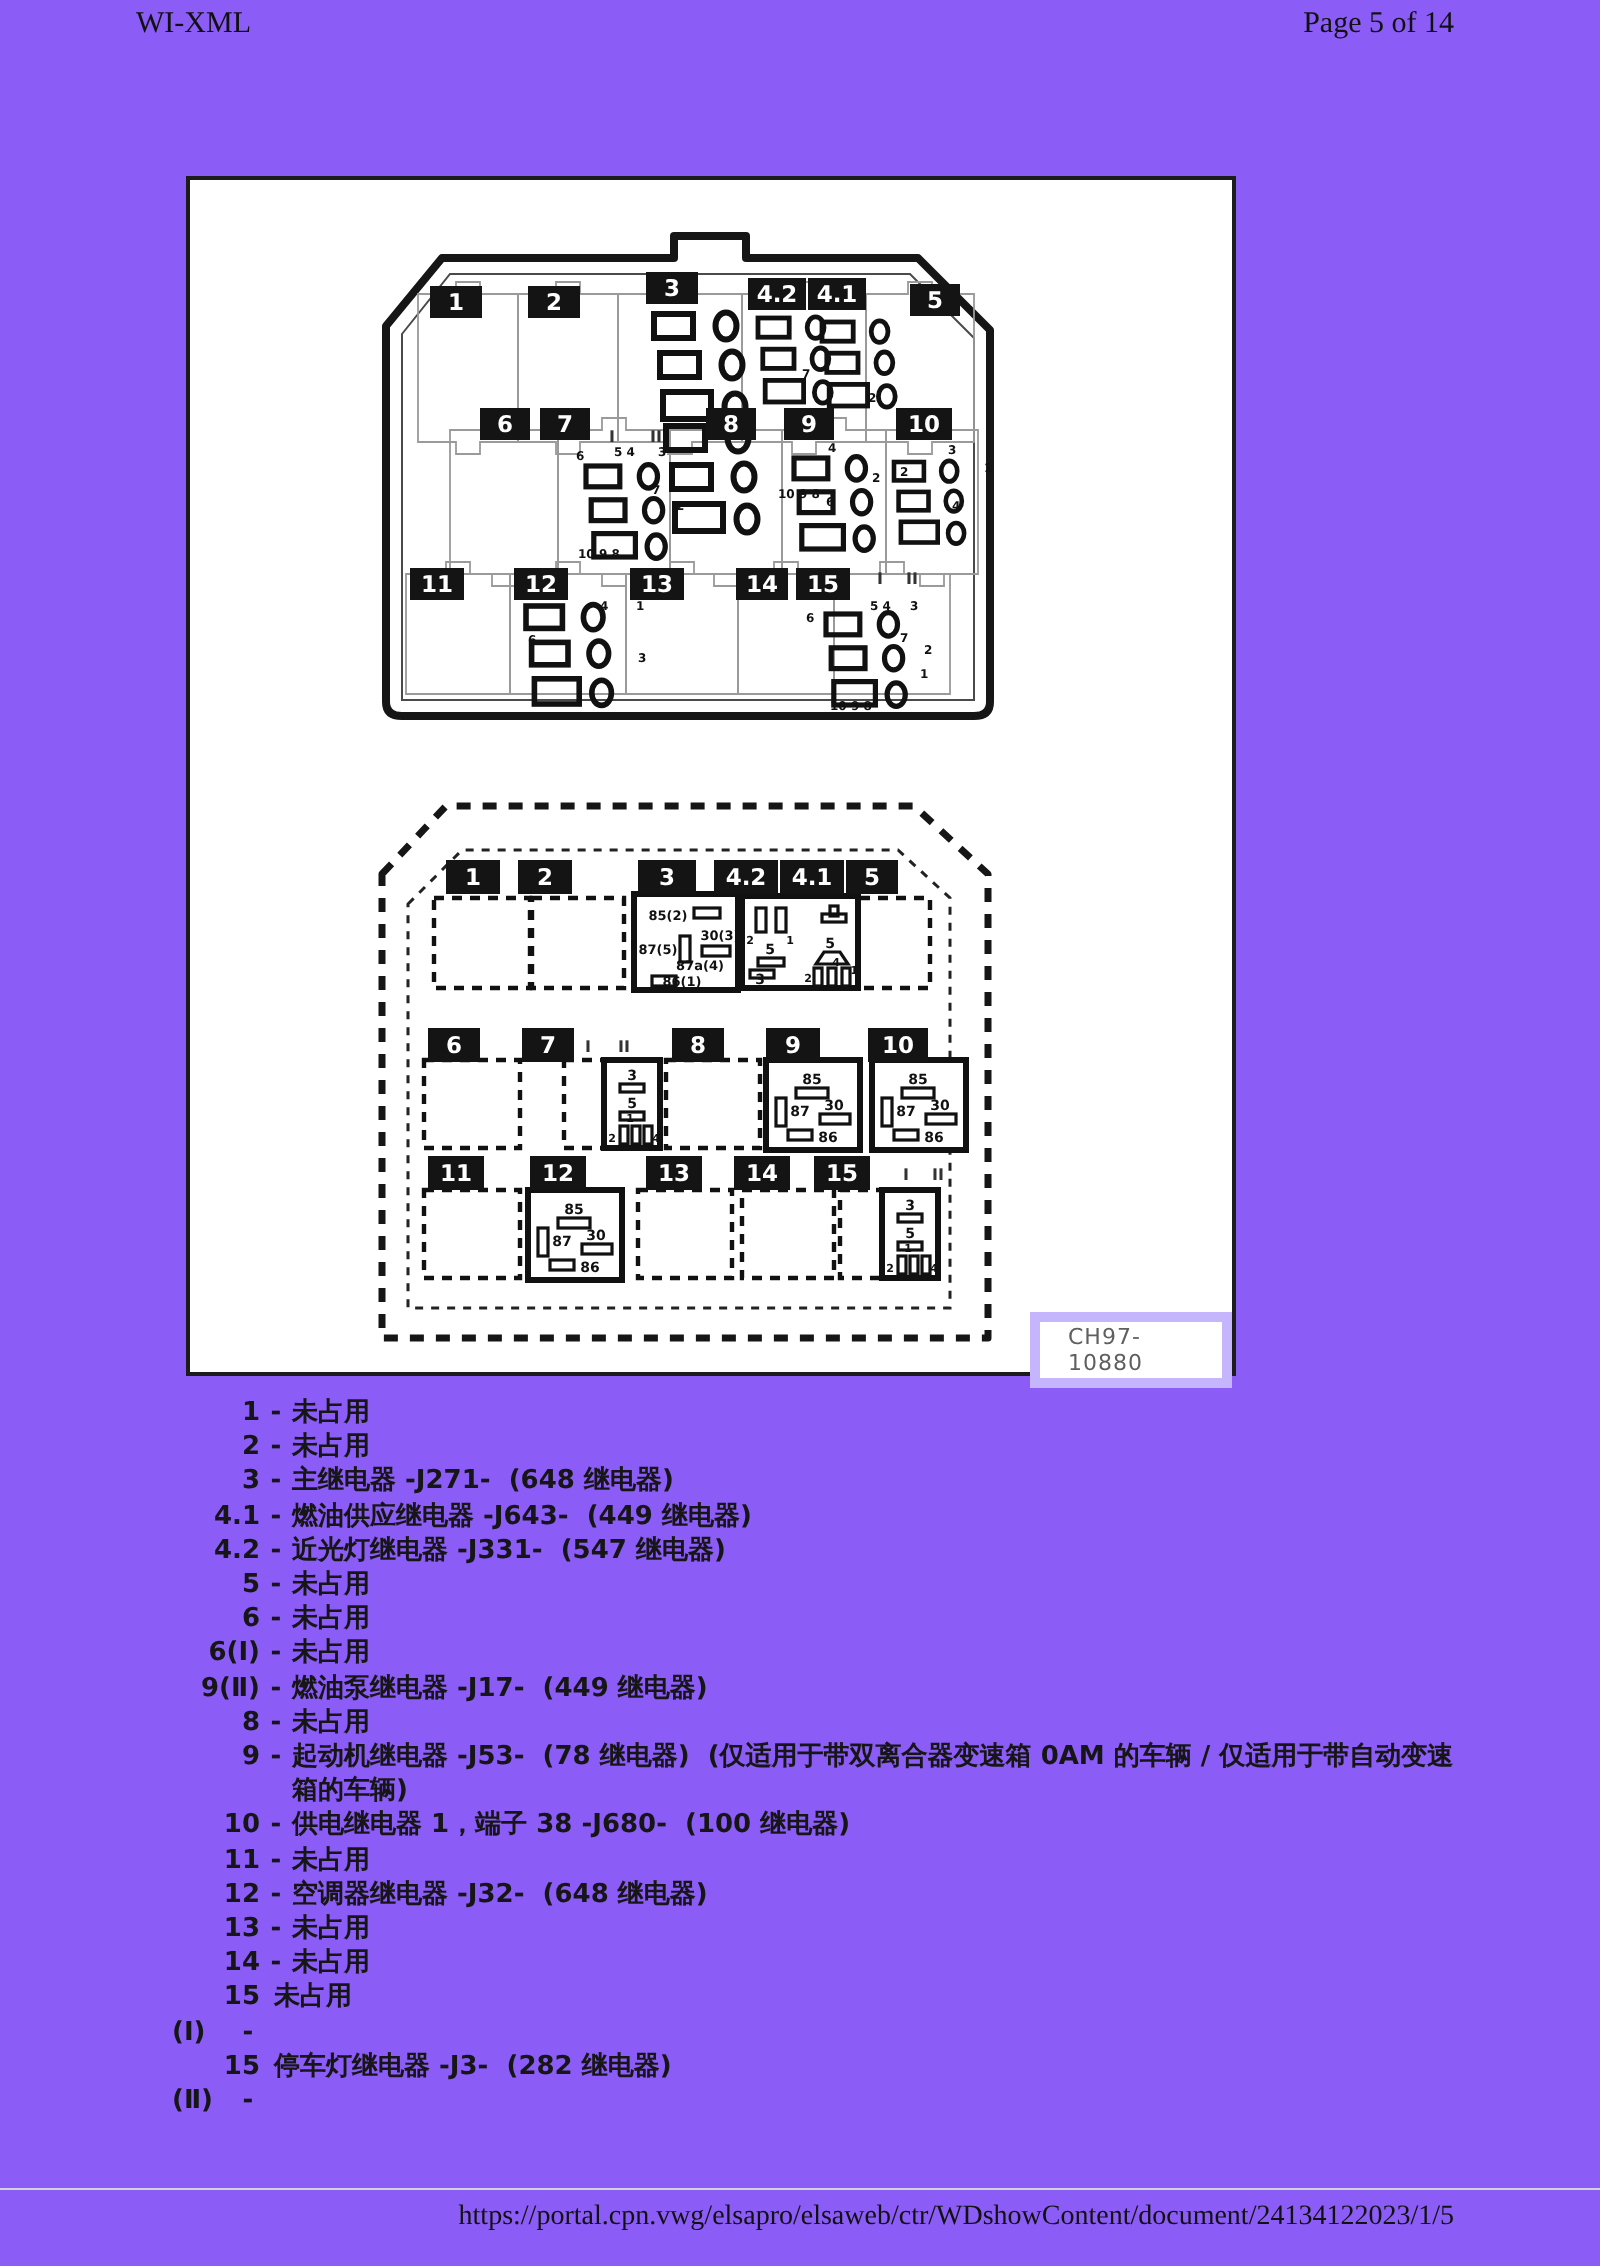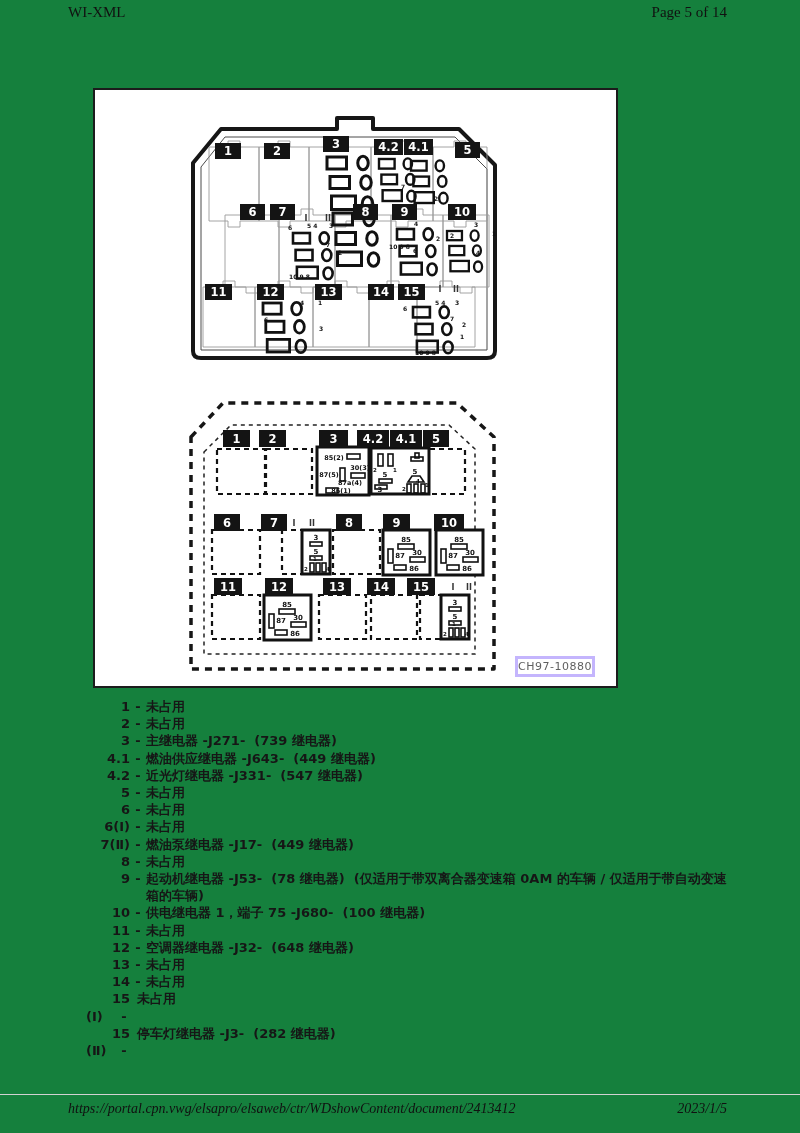--- a/index.html
+++ b/index.html
@@ -1,27 +1,27 @@
 <!DOCTYPE html>
 <html><head>
 <meta charset="utf-8">
 <style>
   html,body{margin:0;padding:0;background:#e8e8e8;}
-  .page{position:relative;width:800px;height:1133px;background:#15803d;overflow:hidden;
+  .page{position:relative;width:800px;height:1133px;background:#8b5cf6;overflow:hidden;
         font-family:"DejaVu Sans",sans-serif;color:#1a1a1a;}
   
   .header{position:absolute;left:68px;right:73px;top:4px;display:flex;justify-content:space-between;
           font-family:"Liberation Serif",serif;font-size:15px;color:#111;}
   .footer-rule{position:absolute;left:0;top:1094px;width:800px;height:1px;background:#d2d2d2;}
-  .footer{position:absolute;left:68px;right:73px;top:1101px;display:flex;justify-content:space-between;
-          font-family:"Liberation Serif",serif;font-size:14px;color:#111;font-style:italic;}
+  .footer{position:absolute;left:68px;right:73px;top:1101px;display:flex;justify-content:flex-end;
+          font-family:"Liberation Serif",serif;font-size:14px;color:#111;}
   
   .figure-box{position:absolute;left:93px;top:88px;width:521px;height:596px;border:2px solid #1c1c1c;background:#fff;}
-  .figure-id{position:absolute;left:420px;top:566px;border:3px solid #c4b5fd;color:#5f5f5f;
-             font-size:11px;letter-spacing:.5px;padding:1px 0;background:#fff;}
+  .figure-id{position:absolute;left:420px;top:566px;border:5px solid #c4b5fd;color:#5f5f5f;
+             font-size:11px;letter-spacing:.5px;padding:1px 14px;background:#fff;}
   svg{position:absolute;}
   .outline-thick{fill:none;stroke:#161616;stroke-width:4;stroke-linejoin:round;}
   .outline-thin{fill:none;stroke:#4a4a4a;stroke-width:1;}
   .outline-dash-thick{fill:none;stroke:#161616;stroke-width:3.5;stroke-dasharray:7 6;stroke-linejoin:round;}
   .outline-dash-thin{fill:none;stroke:#222;stroke-width:1.5;stroke-dasharray:4 4;}
   .socket{fill:none;stroke:#9a9a9a;stroke-width:.9;}
   .plabel{fill:#141414;}
   .plabel-t{fill:#fff;font-size:11.5px;font-weight:bold;text-anchor:middle;}
   .sbox{fill:#fff;stroke:#111;stroke-width:3;}
   .dbox{fill:none;stroke:#111;stroke-width:2.2;stroke-dasharray:5 4;}
@@ -377,21 +377,21 @@
         <span class="ltext">未占用</span>
       </div>
     <div class="lrow">
         <span class="lnum">2</span>
         <span class="lsep">-</span>
         <span class="ltext">未占用</span>
       </div>
     <div class="lrow">
         <span class="lnum">3</span>
         <span class="lsep">-</span>
-        <span class="ltext">主继电器 -J271-  (739 继电器)</span>
+        <span class="ltext">主继电器 -J271-  (648 继电器)</span>
       </div>
     <div class="lrow">
         <span class="lnum">4.1</span>
         <span class="lsep">-</span>
         <span class="ltext">燃油供应继电器 -J643-  (449 继电器)</span>
       </div>
     <div class="lrow">
         <span class="lnum">4.2</span>
         <span class="lsep">-</span>
         <span class="ltext">近光灯继电器 -J331-  (547 继电器)</span>
@@ -405,38 +405,38 @@
         <span class="lnum">6</span>
         <span class="lsep">-</span>
         <span class="ltext">未占用</span>
       </div>
     <div class="lrow">
         <span class="lnum">6(Ⅰ)</span>
         <span class="lsep">-</span>
         <span class="ltext">未占用</span>
       </div>
     <div class="lrow">
-        <span class="lnum">7(Ⅱ)</span>
+        <span class="lnum">9(Ⅱ)</span>
         <span class="lsep">-</span>
         <span class="ltext">燃油泵继电器 -J17-  (449 继电器)</span>
       </div>
     <div class="lrow">
         <span class="lnum">8</span>
         <span class="lsep">-</span>
         <span class="ltext">未占用</span>
       </div>
     <div class="lrow">
         <span class="lnum">9</span>
         <span class="lsep">-</span>
         <span class="ltext">起动机继电器 -J53-  (78 继电器)  (仅适用于带双离合器变速箱 0AM 的车辆 / 仅适用于带自动变速箱的车辆)</span>
       </div>
     <div class="lrow">
         <span class="lnum">10</span>
         <span class="lsep">-</span>
-        <span class="ltext">供电继电器 1，端子 75 -J680-  (100 继电器)</span>
+        <span class="ltext">供电继电器 1，端子 38 -J680-  (100 继电器)</span>
       </div>
     <div class="lrow">
         <span class="lnum">11</span>
         <span class="lsep">-</span>
         <span class="ltext">未占用</span>
       </div>
     <div class="lrow">
         <span class="lnum">12</span>
         <span class="lsep">-</span>
         <span class="ltext">空调器继电器 -J32-  (648 继电器)</span>

